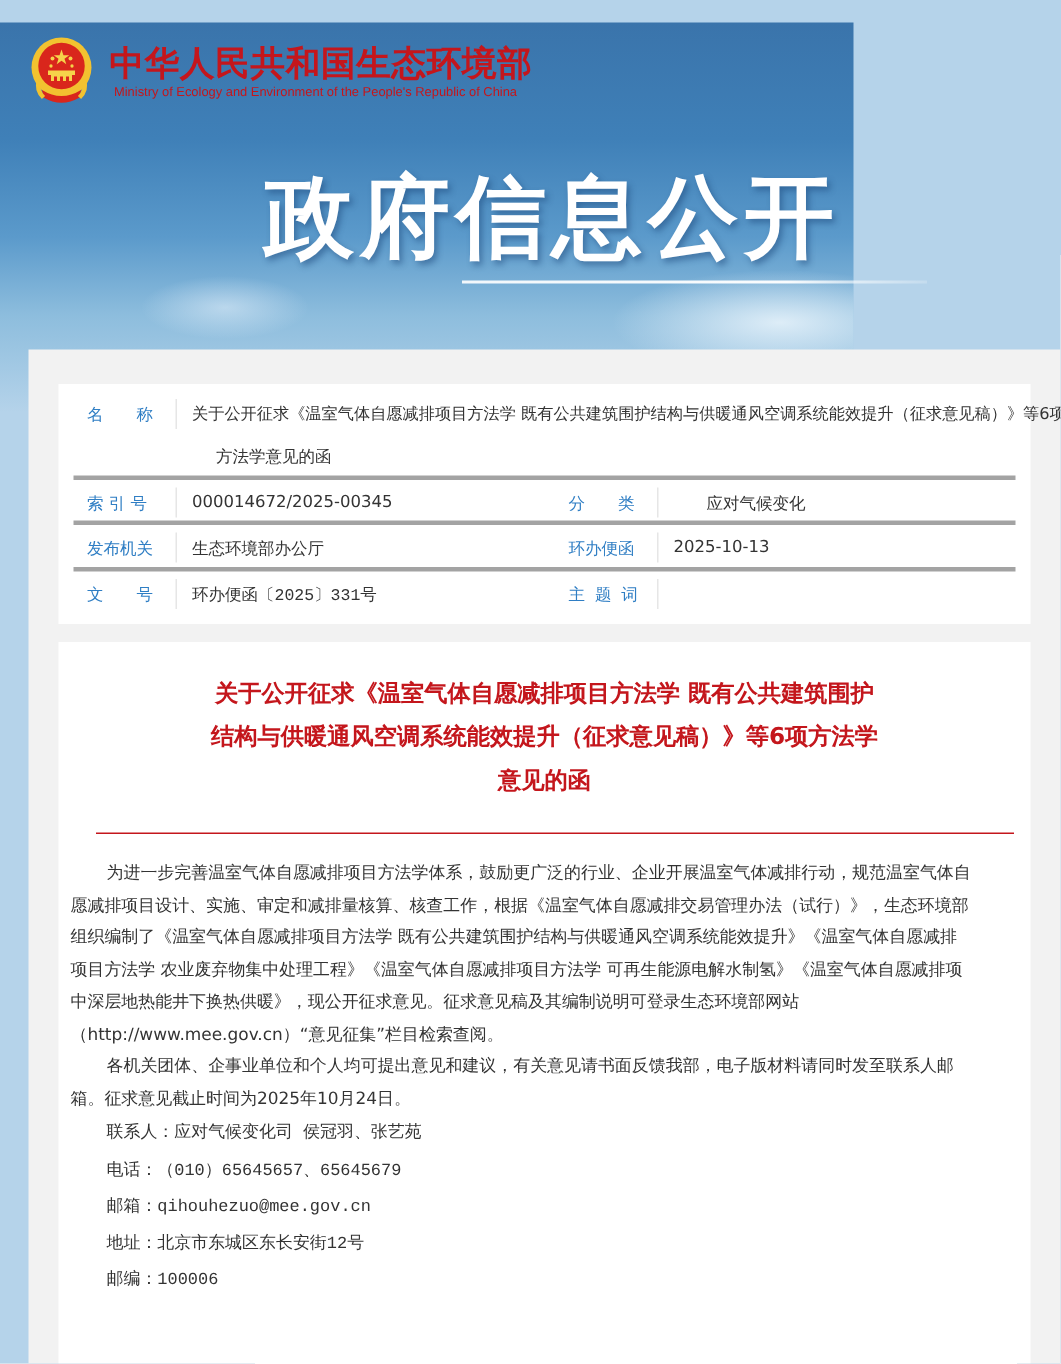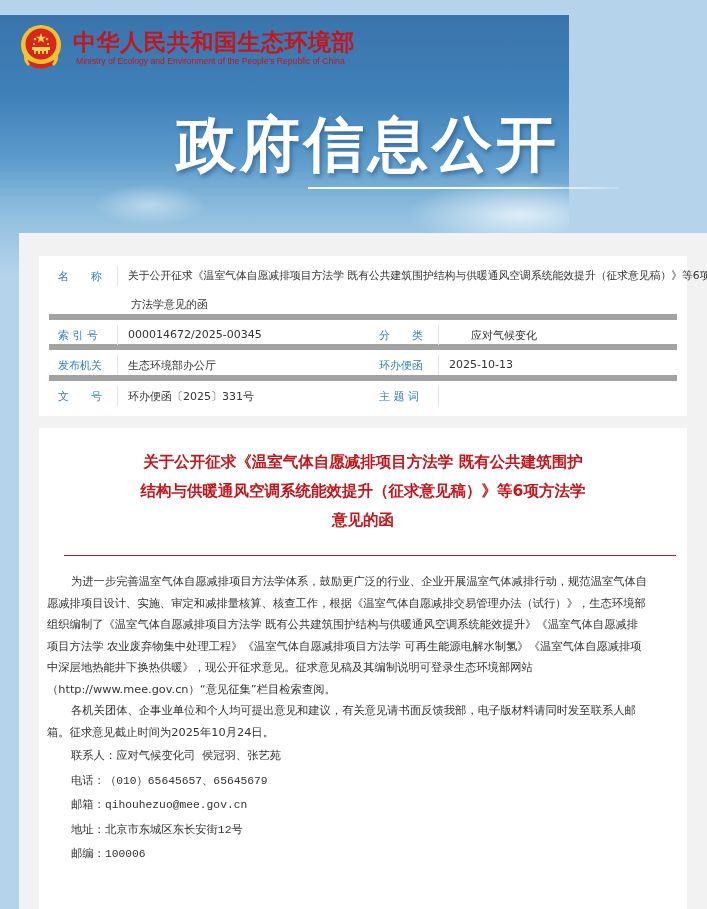--- a/index.html
+++ b/index.html
@@ -46,21 +46,21 @@
   .page {
     position: absolute; left: 19px; top: 233px; width: 688px; height: 676px;
     background: #f2f2f2;
   }
   .meta-card {
     position: absolute; left: 20px; top: 23px; width: 648px; height: 160px;
     background: #ffffff;
   }
   .meta-row {
     position: absolute; left: 10px; width: 628px;
-    border-bottom: 6px solid #a3a3a3;
+    border-bottom: 3px solid #a3a3a3;
     font-size: 11px; color: #333;
   }
   .meta-row.last { border-bottom: none; }
   .meta-label {
     position: absolute; color: #2f7ec4; white-space: pre;
     font-size: 11px;
   }
   .meta-sep {
     position: absolute; width: 1px; background: #e6e6e6;
   }
@@ -117,42 +117,42 @@
 </div>
 
 <div class="page">
 
   <div class="meta-card">
 
     <div class="meta-row" style="top:0; height:64px;">
       <span class="meta-label" style="left:9px; top:13px;">名　　称</span>
       <span class="meta-sep" style="left:68px; top:10px; height:20px;"></span>
       <span class="meta-value" style="left:79px; top:13px; font-size:10.8px;">关于公开征求《温室气体自愿减排项目方法学 既有公共建筑围护结构与供暖通风空调系统能效提升（征求意见稿）》等6项</span>
-      <span class="meta-value" style="left:82px; top:41px;">方法学意见的函</span>
+      <span class="meta-value" style="left:95px; top:41px;">方法学意见的函</span>
     </div>
 
     <div class="meta-row" style="top:64px; height:30px;">
       <span class="meta-label" style="left:9px; top:8px;">索 引 号</span>
       <span class="meta-sep" style="left:68px; top:5px; height:20px;"></span>
       <span class="meta-value" style="left:79px; top:8px;">000014672/2025-00345</span>
       <span class="meta-label" style="left:330px; top:8px;">分　　类</span>
       <span class="meta-sep" style="left:389px; top:5px; height:20px;"></span>
       <span class="meta-value" style="left:422px; top:8px;">应对气候变化</span>
     </div>
 
     <div class="meta-row" style="top:94px; height:31px;">
       <span class="meta-label" style="left:9px; top:8px;">发布机关</span>
       <span class="meta-sep" style="left:68px; top:5px; height:20px;"></span>
       <span class="meta-value" style="left:79px; top:8px;">生态环境部办公厅</span>
       <span class="meta-label" style="left:330px; top:8px;">环办便函</span>
       <span class="meta-sep" style="left:389px; top:5px; height:20px;"></span>
       <span class="meta-value" style="left:400px; top:8px;">2025-10-13</span>
     </div>
 
-    <div class="meta-row last" style="top:125px; height:30px;">
+    <div class="meta-row last" style="top:125px; height:30px;font-family:Liberation Mono, monospace;">
       <span class="meta-label" style="left:9px; top:8px;">文　　号</span>
       <span class="meta-sep" style="left:68px; top:5px; height:20px;"></span>
       <span class="meta-value" style="left:79px; top:8px;">环办便函〔2025〕331号</span>
       <span class="meta-label" style="left:330px; top:8px;">主 题 词</span>
       <span class="meta-sep" style="left:389px; top:5px; height:20px;"></span>
       <span class="meta-value" style="left:400px; top:8px;"></span>
     </div>
   </div>
 
   <div class="article-card">

